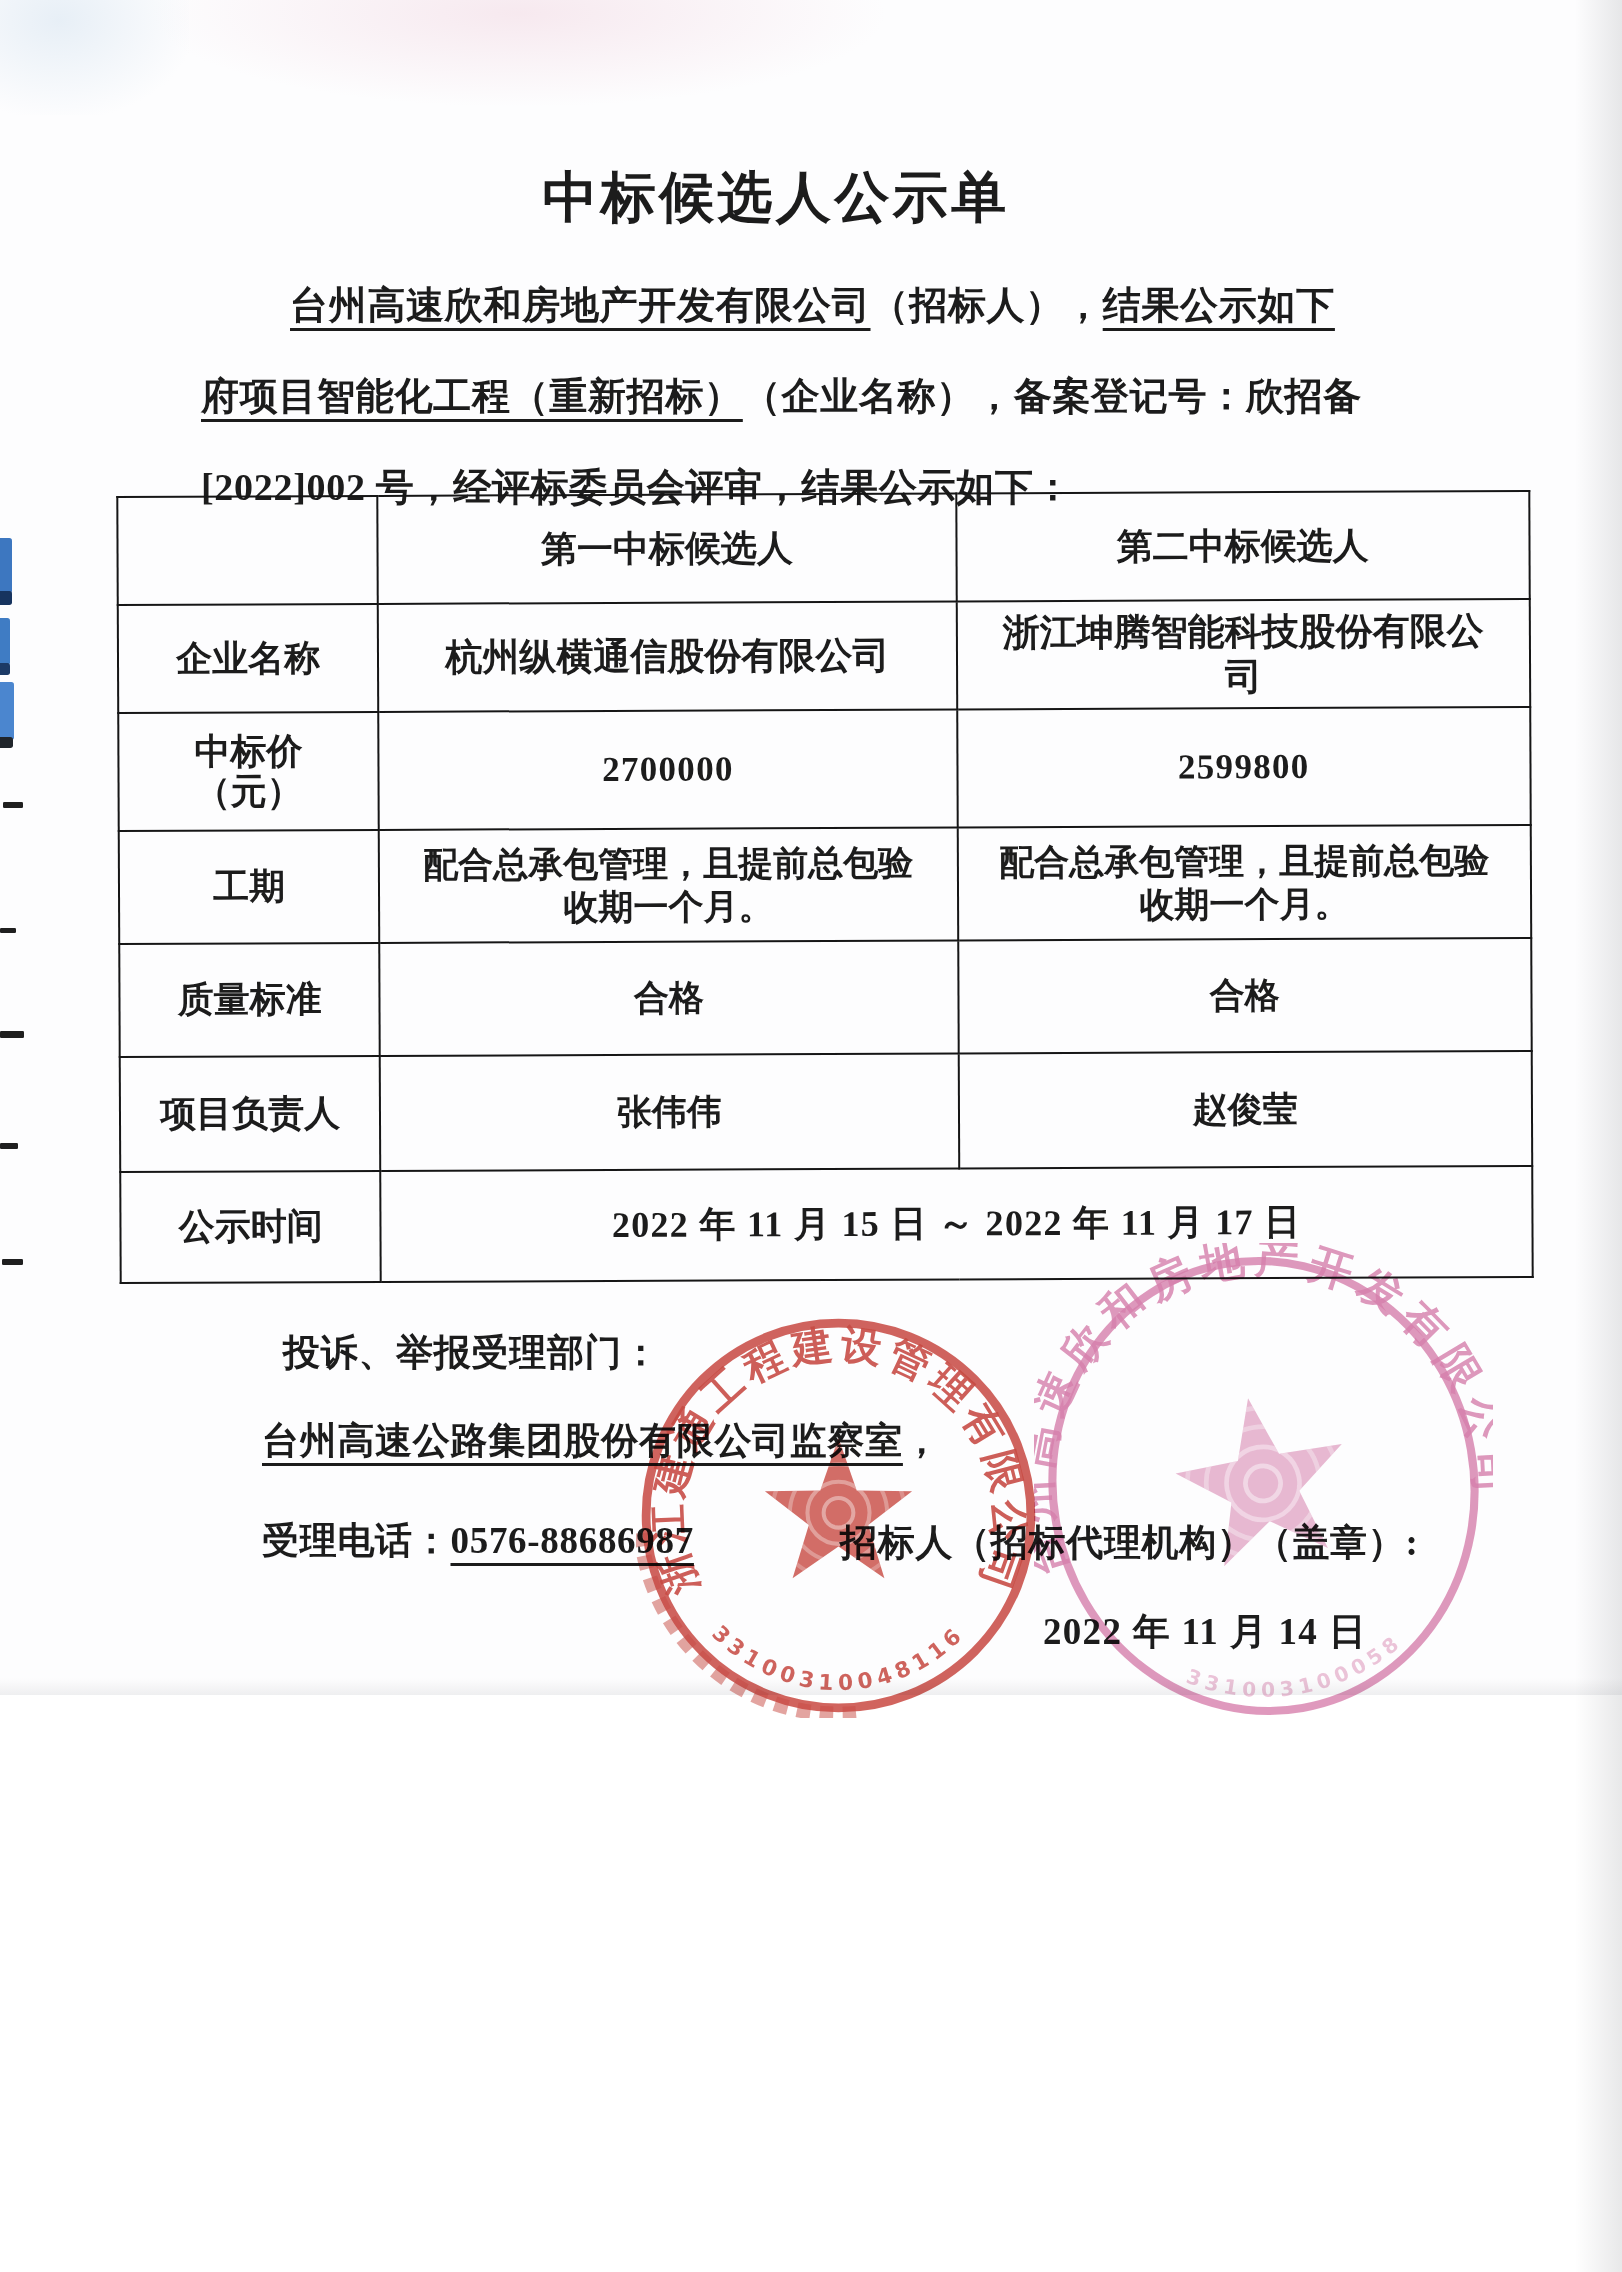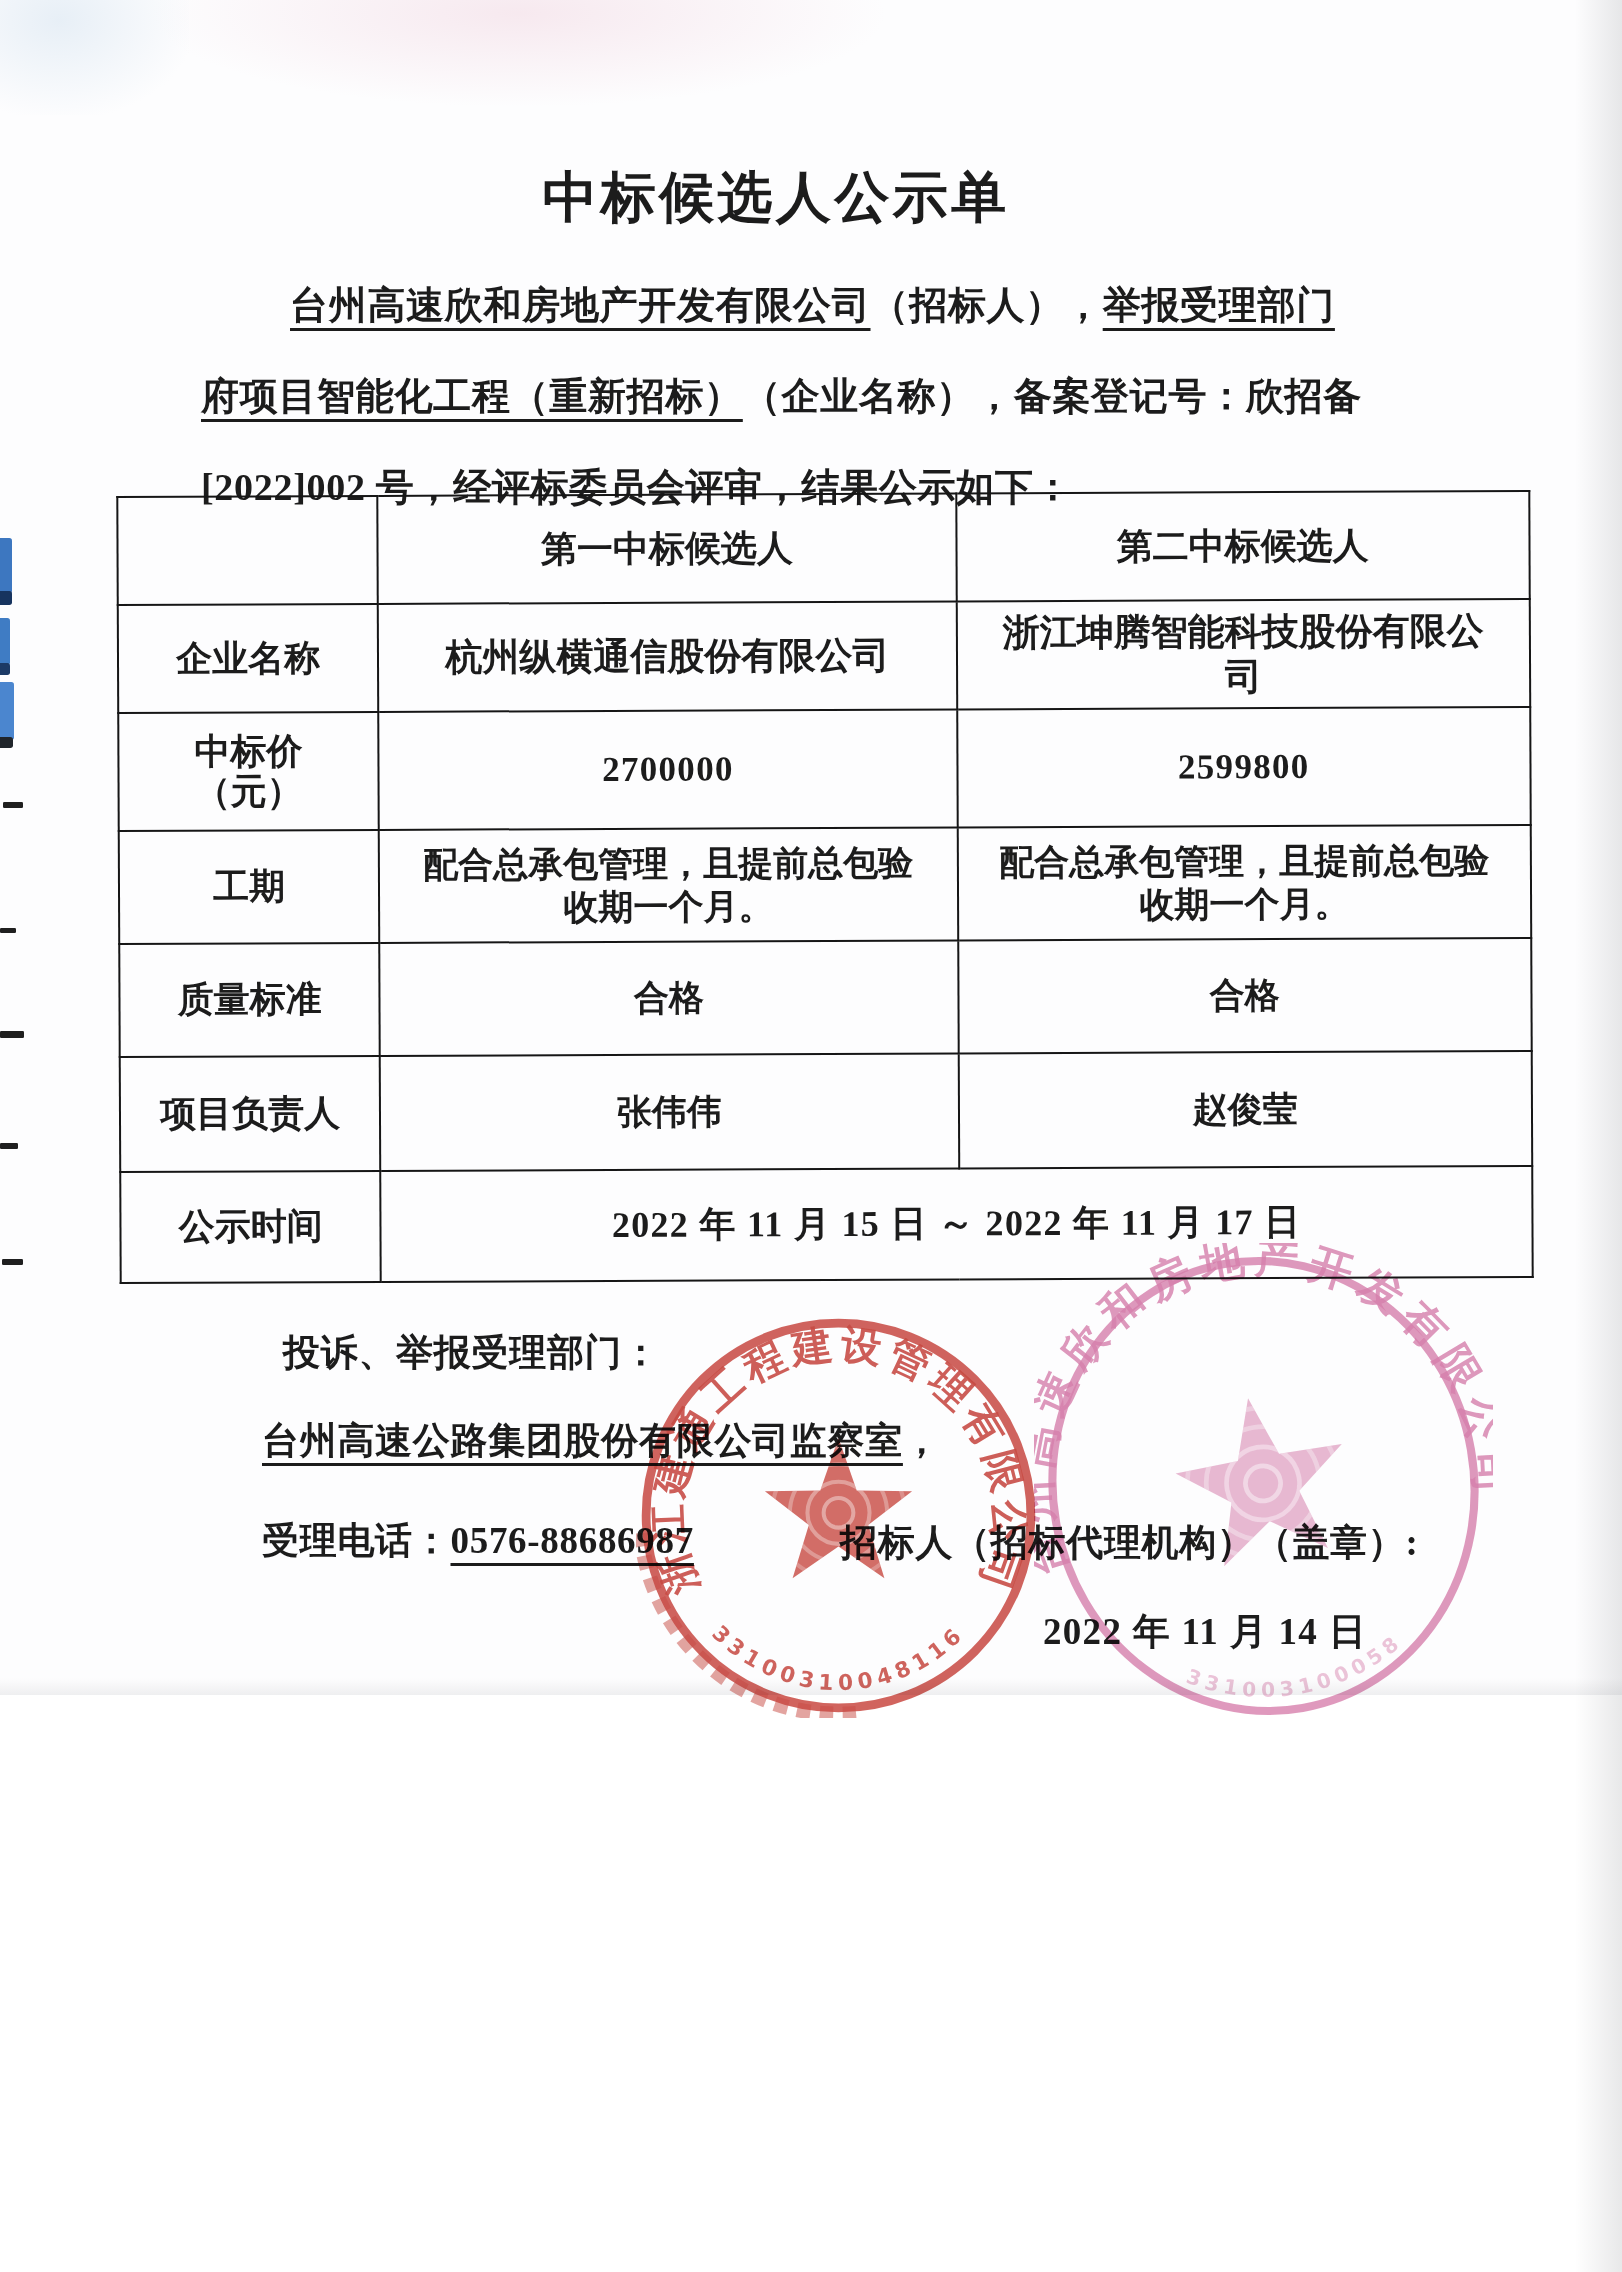--- a/index.html
+++ b/index.html
@@ -69,21 +69,21 @@
   <div class="tab tab3d"></div>
   <div class="dash" style="left:2.7px;top:802px;width:20px;height:6px;"></div>
   <div class="dash" style="left:0;top:928px;width:16px;height:5.4px;"></div>
   <div class="dash" style="left:0;top:1031px;width:24px;height:6.7px;"></div>
   <div class="dash" style="left:0;top:1143px;width:18px;height:6px;"></div>
   <div class="dash" style="left:2px;top:1259px;width:21px;height:6px;"></div>
 
   <div class="title">中标候选人公示单</div>
 
   <div class="intro">
-    <span class="indent"><span class="ul">台州高速欣和房地产开发有限公司</span><span>（招标人），</span><span class="ul">举报受理部门</span></span>
+    <span class="indent"><span class="ul">台州高速欣和房地产开发有限公司</span><span>（招标人），</span><span class="ul">结果公示如下</span></span>
     <span class="indent" style="text-indent:0"><span class="ul">府项目智能化工程（重新招标）</span><span>（企业名称），备案登记号：欣招备</span></span>
     <span class="indent" style="text-indent:0">[2022]002 号，经评标委员会评审，结果公示如下：</span>
   </div>
 
   <table class="main">
     <colgroup>
         <col style="width:262px">
         <col style="width:579px">
         <col style="width:574px">
       </colgroup>

